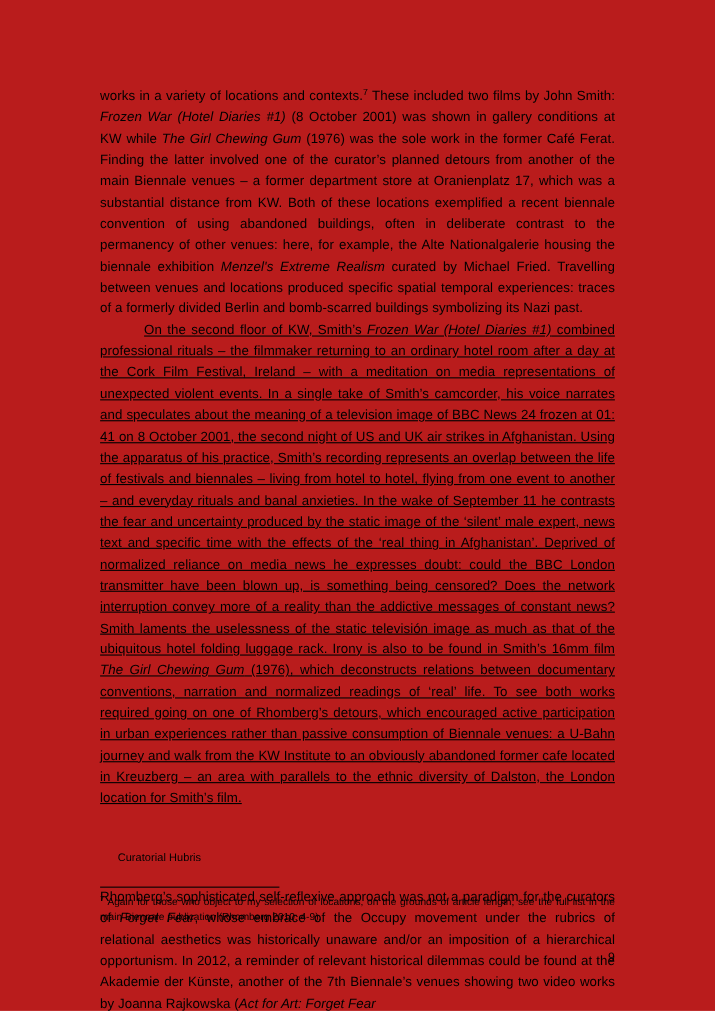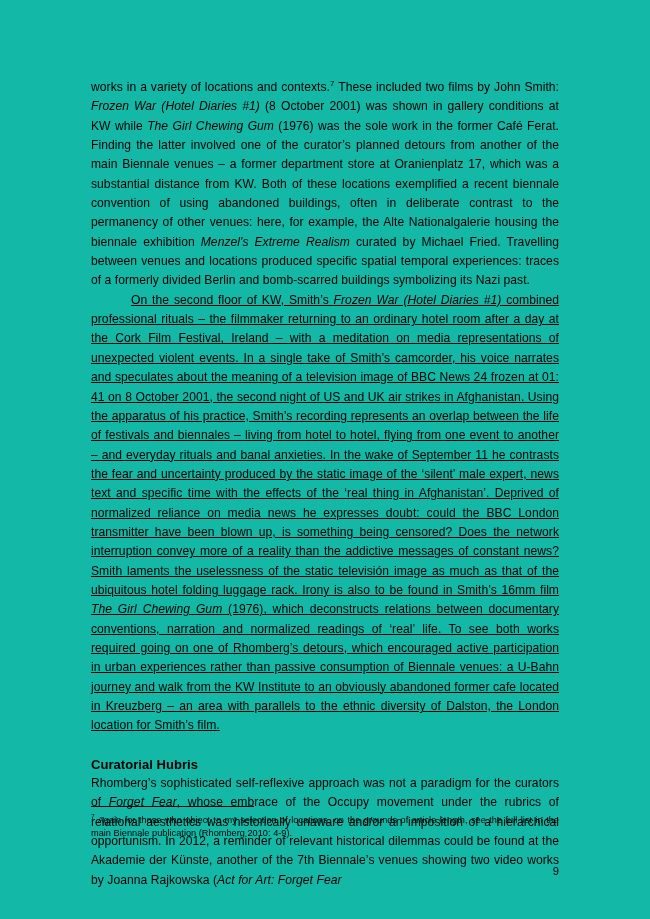--- a/index.html
+++ b/index.html
@@ -12,21 +12,21 @@
     background: #ffffff;
     font-family: "Liberation Sans", sans-serif;
     color: #000000;
     overflow: hidden;
   }
   .page {
     position: relative;
     width: 650px;
     height: 919px;
     box-sizing: border-box;
-    background: #14b8a6;
+    background: #b91c1c;
   }
   .content {
     position: absolute;
     left: 91px;
     top: 78px;
     width: 468px;
   }
   p.body-par {
     margin: 0;
     font-size: 12.1px;
@@ -42,23 +42,23 @@
   }
   .sup {
     font-size: 8px;
     vertical-align: super;
     line-height: 0;
   }
   em {
     font-style: italic;
   }
   h2.section-heading {
-    margin: 0;
-    font-size: 13px;
-    font-weight: bold;
+    margin: 16px;
+    font-size: 10px;
+    font-weight: normal;
     line-height: 19.35px;
     letter-spacing: 0.05px;
   }
   .heading-gap {
     height: 19px;
   }
   .footnote-block {
     position: absolute;
     left: 91px;
     top: 806px;

